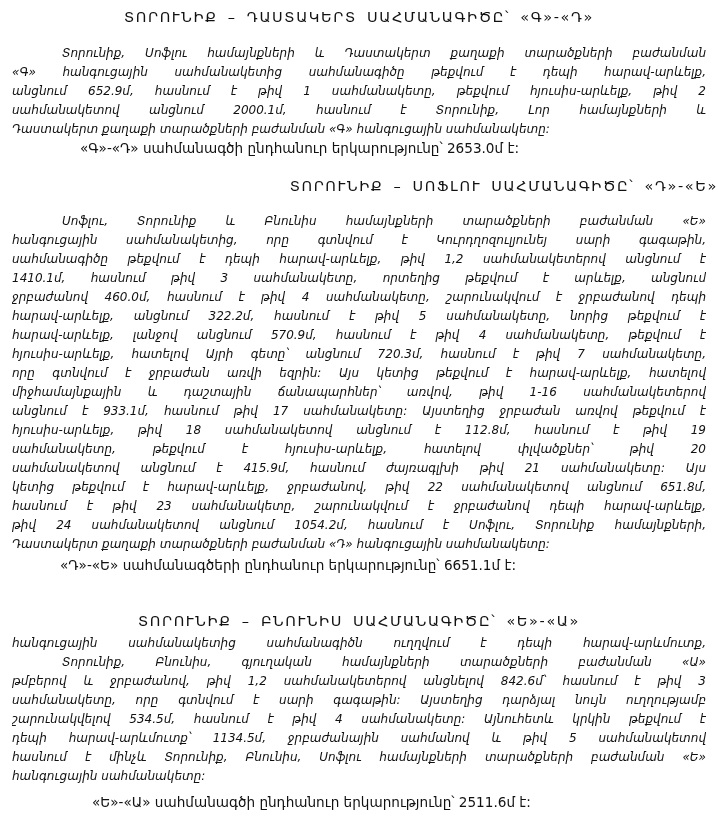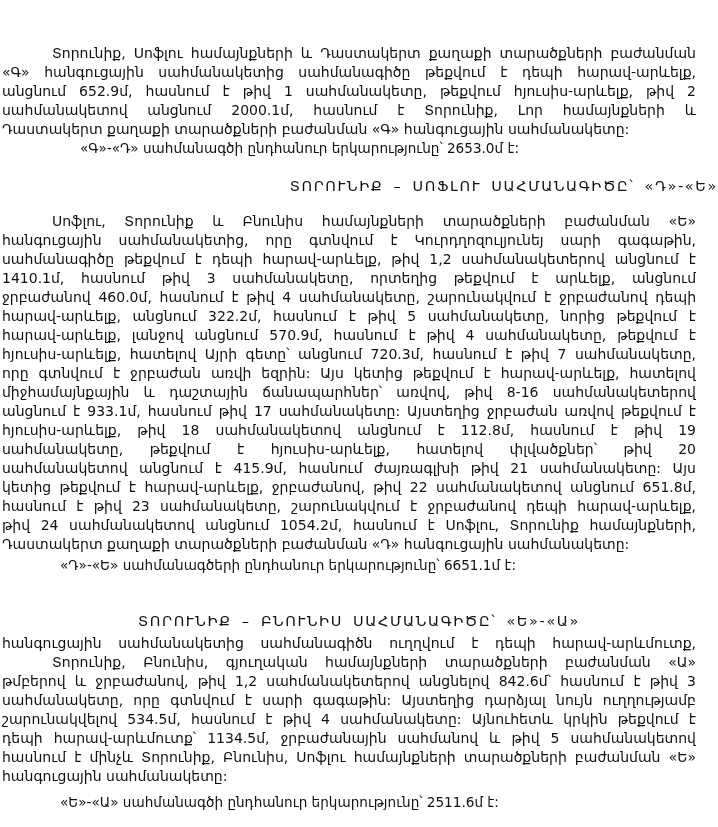--- a/index.html
+++ b/index.html
@@ -29,26 +29,27 @@
       width: 718px;
       text-align: center;
       font-size: 14.5px;
       letter-spacing: 1.6px;
       word-spacing: 4px;
       line-height: 18px;
       white-space: nowrap;
     }
     .para {
       position: absolute;
-      left: 2px;
+      left: 12px;
       width: 694px;
-      font-size: 14px;
+      font-size: 12px;
       line-height: 19px;
       text-align: justify;
       text-align-last: left;
+      font-style: italic;
     }
     .para .line {
       display: block;
       height: 19px;
       white-space: nowrap;
       text-align: justify;
       text-align-last: justify;
       overflow: hidden;
     }
     .para .line.last {
@@ -63,41 +64,42 @@
       font-size: 13.6px;
       line-height: 19px;
       white-space: nowrap;
     }
   </style>
 </head>
 <body>
 
 <div class="page">
 
+  <div class="section-title" style="top:8px;">ՏՈՐՈՒՆԻՔ – ԴԱՍՏԱԿԵՐՏ ՍԱՀՄԱՆԱԳԻԾԸ՝ «Գ»-«Դ»</div>
   <div class="para" style="top:44px;">
     <span class="line indent">Տորունիք, Սոֆլու համայնքների և Դաստակերտ քաղաքի տարածքների բաժանման</span>
     <span class="line">«Գ» հանգուցային սահմանակետից սահմանագիծը թեքվում է դեպի հարավ-արևելք,</span>
     <span class="line">անցնում 652.9մ, հասնում է թիվ 1 սահմանակետը, թեքվում հյուսիս-արևելք, թիվ 2</span>
     <span class="line">սահմանակետով անցնում 2000.1մ, հասնում է Տորունիք, Լոր համայնքների և</span>
     <span class="line last">Դաստակերտ քաղաքի տարածքների բաժանման «Գ» հանգուցային սահմանակետը:</span>
   </div>
   <div class="total-line" style="top:139px;margin-left:20px;">«Գ»-«Դ» սահմանագծի ընդհանուր երկարությունը՝ 2653.0մ է:</div>
 
   <div class="section-title" style="top:177px;text-align:right;">ՏՈՐՈՒՆԻՔ – ՍՈՖԼՈՒ ՍԱՀՄԱՆԱԳԻԾԸ՝ «Դ»-«Ե»</div>
   <div class="para" style="top:212px;">
     <span class="line indent">Սոֆլու, Տորունիք և Բնունիս համայնքների տարածքների բաժանման «Ե»</span>
     <span class="line">հանգուցային սահմանակետից, որը գտնվում է Կուրդղոզուլյունեյ սարի գագաթին,</span>
     <span class="line">սահմանագիծը թեքվում է դեպի հարավ-արևելք, թիվ 1,2 սահմանակետերով անցնում է</span>
     <span class="line">1410.1մ, հասնում թիվ 3 սահմանակետը, որտեղից թեքվում է արևելք, անցնում</span>
     <span class="line">ջրբաժանով 460.0մ, հասնում է թիվ 4 սահմանակետը, շարունակվում է ջրբաժանով դեպի</span>
     <span class="line">հարավ-արևելք, անցնում 322.2մ, հասնում է թիվ 5 սահմանակետը, նորից թեքվում է</span>
     <span class="line">հարավ-արևելք, լանջով անցնում 570.9մ, հասնում է թիվ 4 սահմանակետը, թեքվում է</span>
     <span class="line">հյուսիս-արևելք, հատելով Այրի գետը՝ անցնում 720.3մ, հասնում է թիվ 7 սահմանակետը,</span>
     <span class="line">որը գտնվում է ջրբաժան առվի եզրին: Այս կետից թեքվում է հարավ-արևելք, հատելով</span>
-    <span class="line">միջհամայնքային և դաշտային ճանապարհներ՝ առվով, թիվ 8-16 սահմանակետերով</span>
+    <span class="line">միջհամայնքային և դաշտային ճանապարհներ՝ առվով, թիվ 1-16 սահմանակետերով</span>
     <span class="line">անցնում է 933.1մ, հասնում թիվ 17 սահմանակետը: Այստեղից ջրբաժան առվով թեքվում է</span>
     <span class="line">հյուսիս-արևելք, թիվ 18 սահմանակետով անցնում է 112.8մ, հասնում է թիվ 19</span>
     <span class="line">սահմանակետը, թեքվում է հյուսիս-արևելք, հատելով փլվածքներ՝ թիվ 20</span>
     <span class="line">սահմանակետով անցնում է 415.9մ, հասնում ժայռագլխի թիվ 21 սահմանակետը: Այս</span>
     <span class="line">կետից թեքվում է հարավ-արևելք, ջրբաժանով, թիվ 22 սահմանակետով անցնում 651.8մ,</span>
     <span class="line">հասնում է թիվ 23 սահմանակետը, շարունակվում է ջրբաժանով դեպի հարավ-արևելք,</span>
     <span class="line">թիվ 24 սահմանակետով անցնում 1054.2մ, հասնում է Սոֆլու, Տորունիք համայնքների,</span>
     <span class="line last">Դաստակերտ քաղաքի տարածքների բաժանման «Դ» հանգուցային սահմանակետը:</span>
   </div>
   <div class="total-line" style="top:556px;">«Դ»-«Ե» սահմանագծերի ընդհանուր երկարությունը՝ 6651.1մ է:</div>
@@ -106,15 +108,15 @@
   <div class="para" style="top:634px;">
     <span class="line">հանգուցային սահմանակետից սահմանագիծն ուղղվում է դեպի հարավ-արևմուտք,</span>
     <span class="line indent">Տորունիք, Բնունիս, գյուղական համայնքների տարածքների բաժանման «Ա»</span>
     <span class="line">թմբերով և ջրբաժանով, թիվ 1,2 սահմանակետերով անցնելով 842.6մ՝ հասնում է թիվ 3</span>
     <span class="line">սահմանակետը, որը գտնվում է սարի գագաթին: Այստեղից դարձյալ նույն ուղղությամբ</span>
     <span class="line">շարունակվելով 534.5մ, հասնում է թիվ 4 սահմանակետը: Այնուհետև կրկին թեքվում է</span>
     <span class="line">դեպի հարավ-արևմուտք՝ 1134.5մ, ջրբաժանային սահմանով և թիվ 5 սահմանակետով</span>
     <span class="line">հասնում է մինչև Տորունիք, Բնունիս, Սոֆլու համայնքների տարածքների բաժանման «Ե»</span>
     <span class="line last">հանգուցային սահմանակետը:</span>
   </div>
-  <div class="total-line" style="top:793px;">«Ե»-«Ա» սահմանագծի ընդհանուր երկարությունը՝ 2511.6մ է:</div>
+  <div class="total-line" style="top:793px;margin-left:32px;">«Ե»-«Ա» սահմանագծի ընդհանուր երկարությունը՝ 2511.6մ է:</div>
 
 </div>
 
 </body></html>

